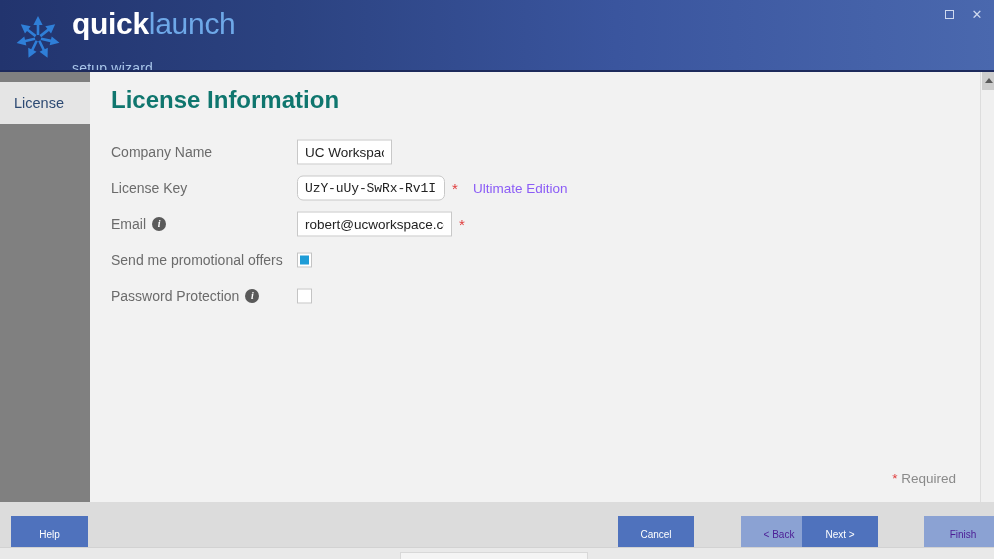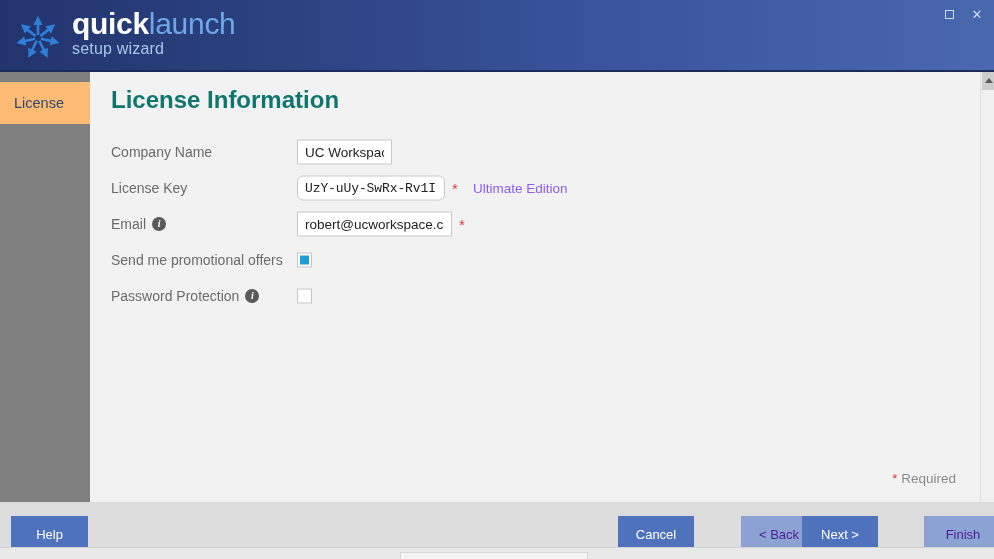--- a/index.html
+++ b/index.html
@@ -33,22 +33,22 @@
     line-height: 1;
   }
   .brand-line1 {
     font-size: 30px;
     letter-spacing: -0.3px;
     white-space: nowrap;
   }
   .brand-quick { color: #ffffff; font-weight: 700; }
   .brand-launch { color: #6ea8e8; font-weight: 400; }
   .brand-line2 {
-    margin-top: 2px;
-    font-size: 16px;
+    margin-top: 22px;
+    font-size: 14px;
     color: #a9c6ea;
     letter-spacing: 0.2px;
   }
   .win-buttons {
     position: absolute; right: 8px; top: 5px;
     display: flex; align-items: center; gap: 10px;
   }
   .win-btn {
     width: 18px; height: 18px;
     display: flex; align-items: center; justify-content: center;
@@ -72,21 +72,21 @@
     height: 42px;
     display: flex; align-items: center;
     padding-left: 14px;
     font-size: 14.5px;
     color: #f0f0f0;
     cursor: default;
     user-select: none;
   }
   .nav-item:first-child { margin-top: 10px; }
   .nav-item.active {
-    background: #fdba74;
+    background: #e5e5e5;
     color: #2d4a73;
   }
 
   
   .content {
     position: absolute; left: 90px; top: 72px;
     width: 890px; height: 430px;
     background: #f2f2f2;
   }
   .page-title {
@@ -203,21 +203,21 @@
     position: absolute; left: 0; top: 502px;
     width: 994px; height: 45px;
     background: #dcdcdc;
   }
   .btn {
     position: absolute;
     height: 38px;
     border: none;
     background: #4f72bd;
     color: #ffffff;
-    font-size: 13px;
+    font-size: 10px;
     font-family: "Liberation Sans", sans-serif;
     cursor: default;
     line-height: 26px;
     text-align: center;
     padding: 4px;
   }
   .btn.disabled {
     background: #8ba2d3;
     color: #4c1d95;
     margin-left: 21px;

